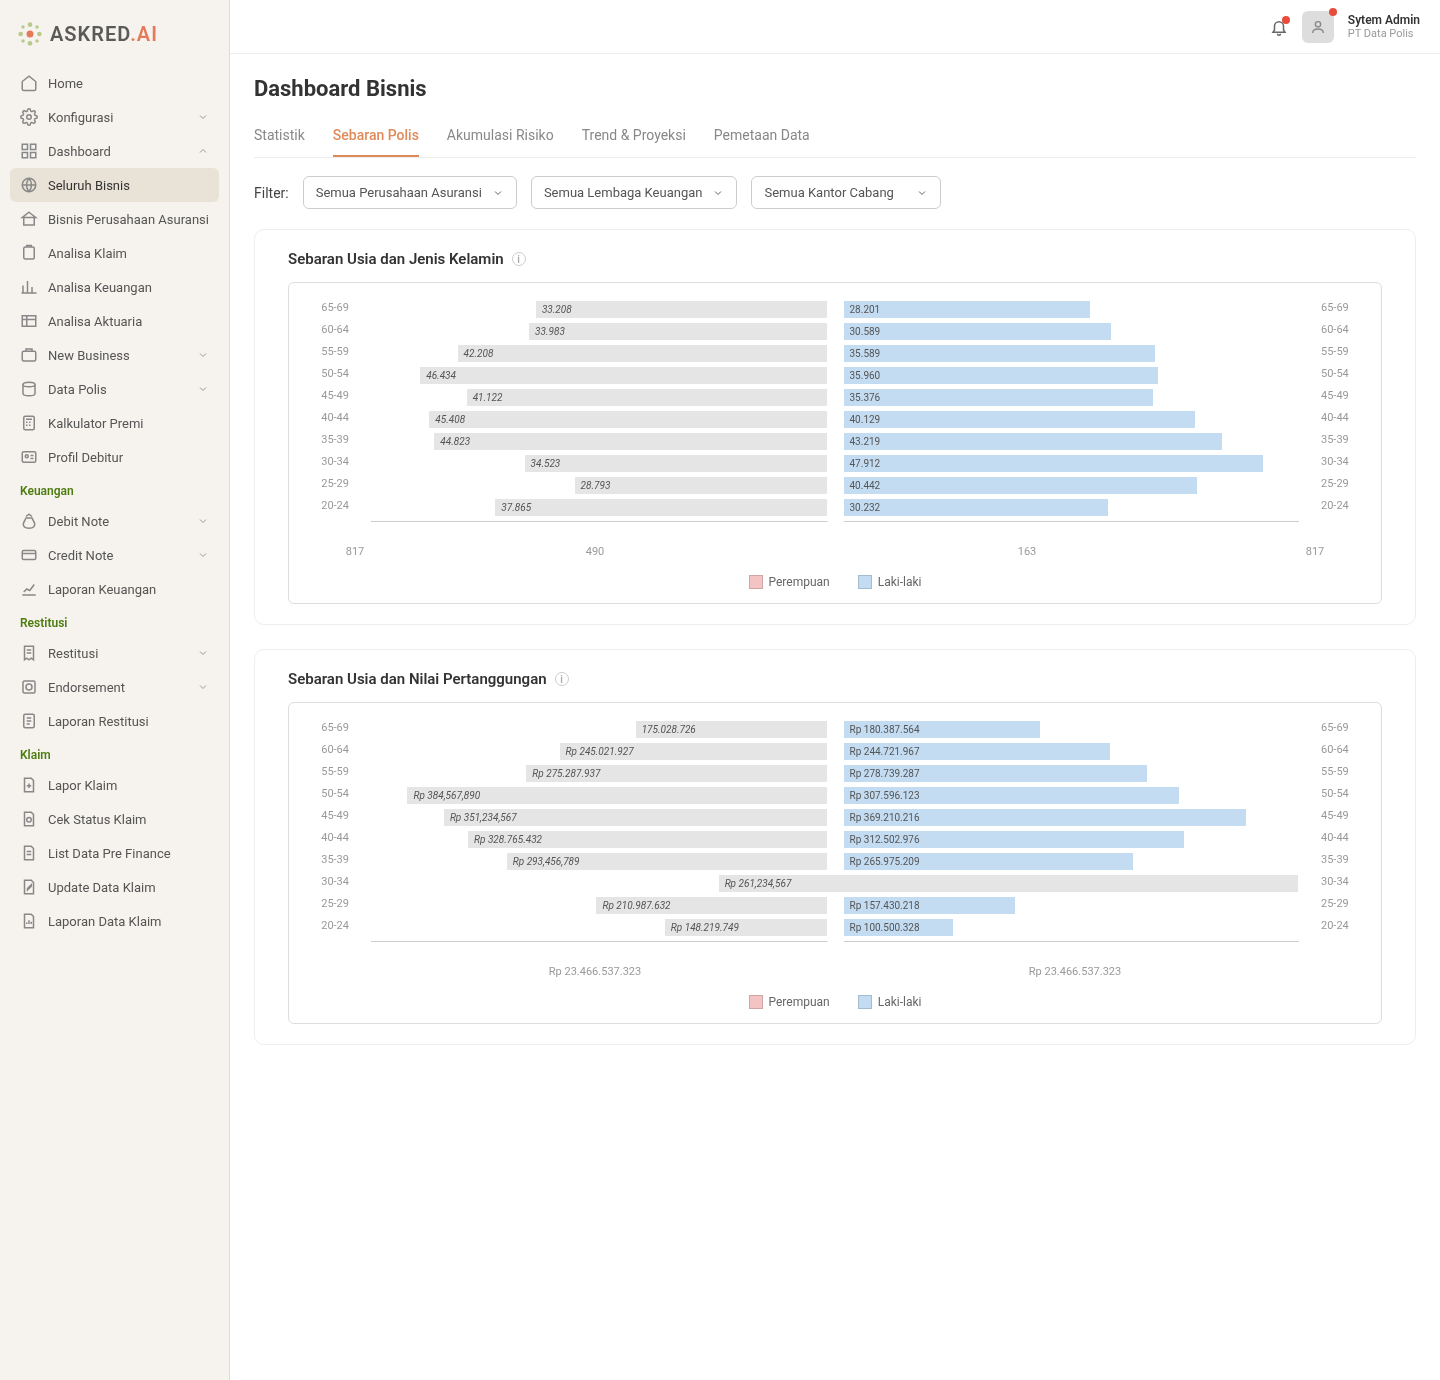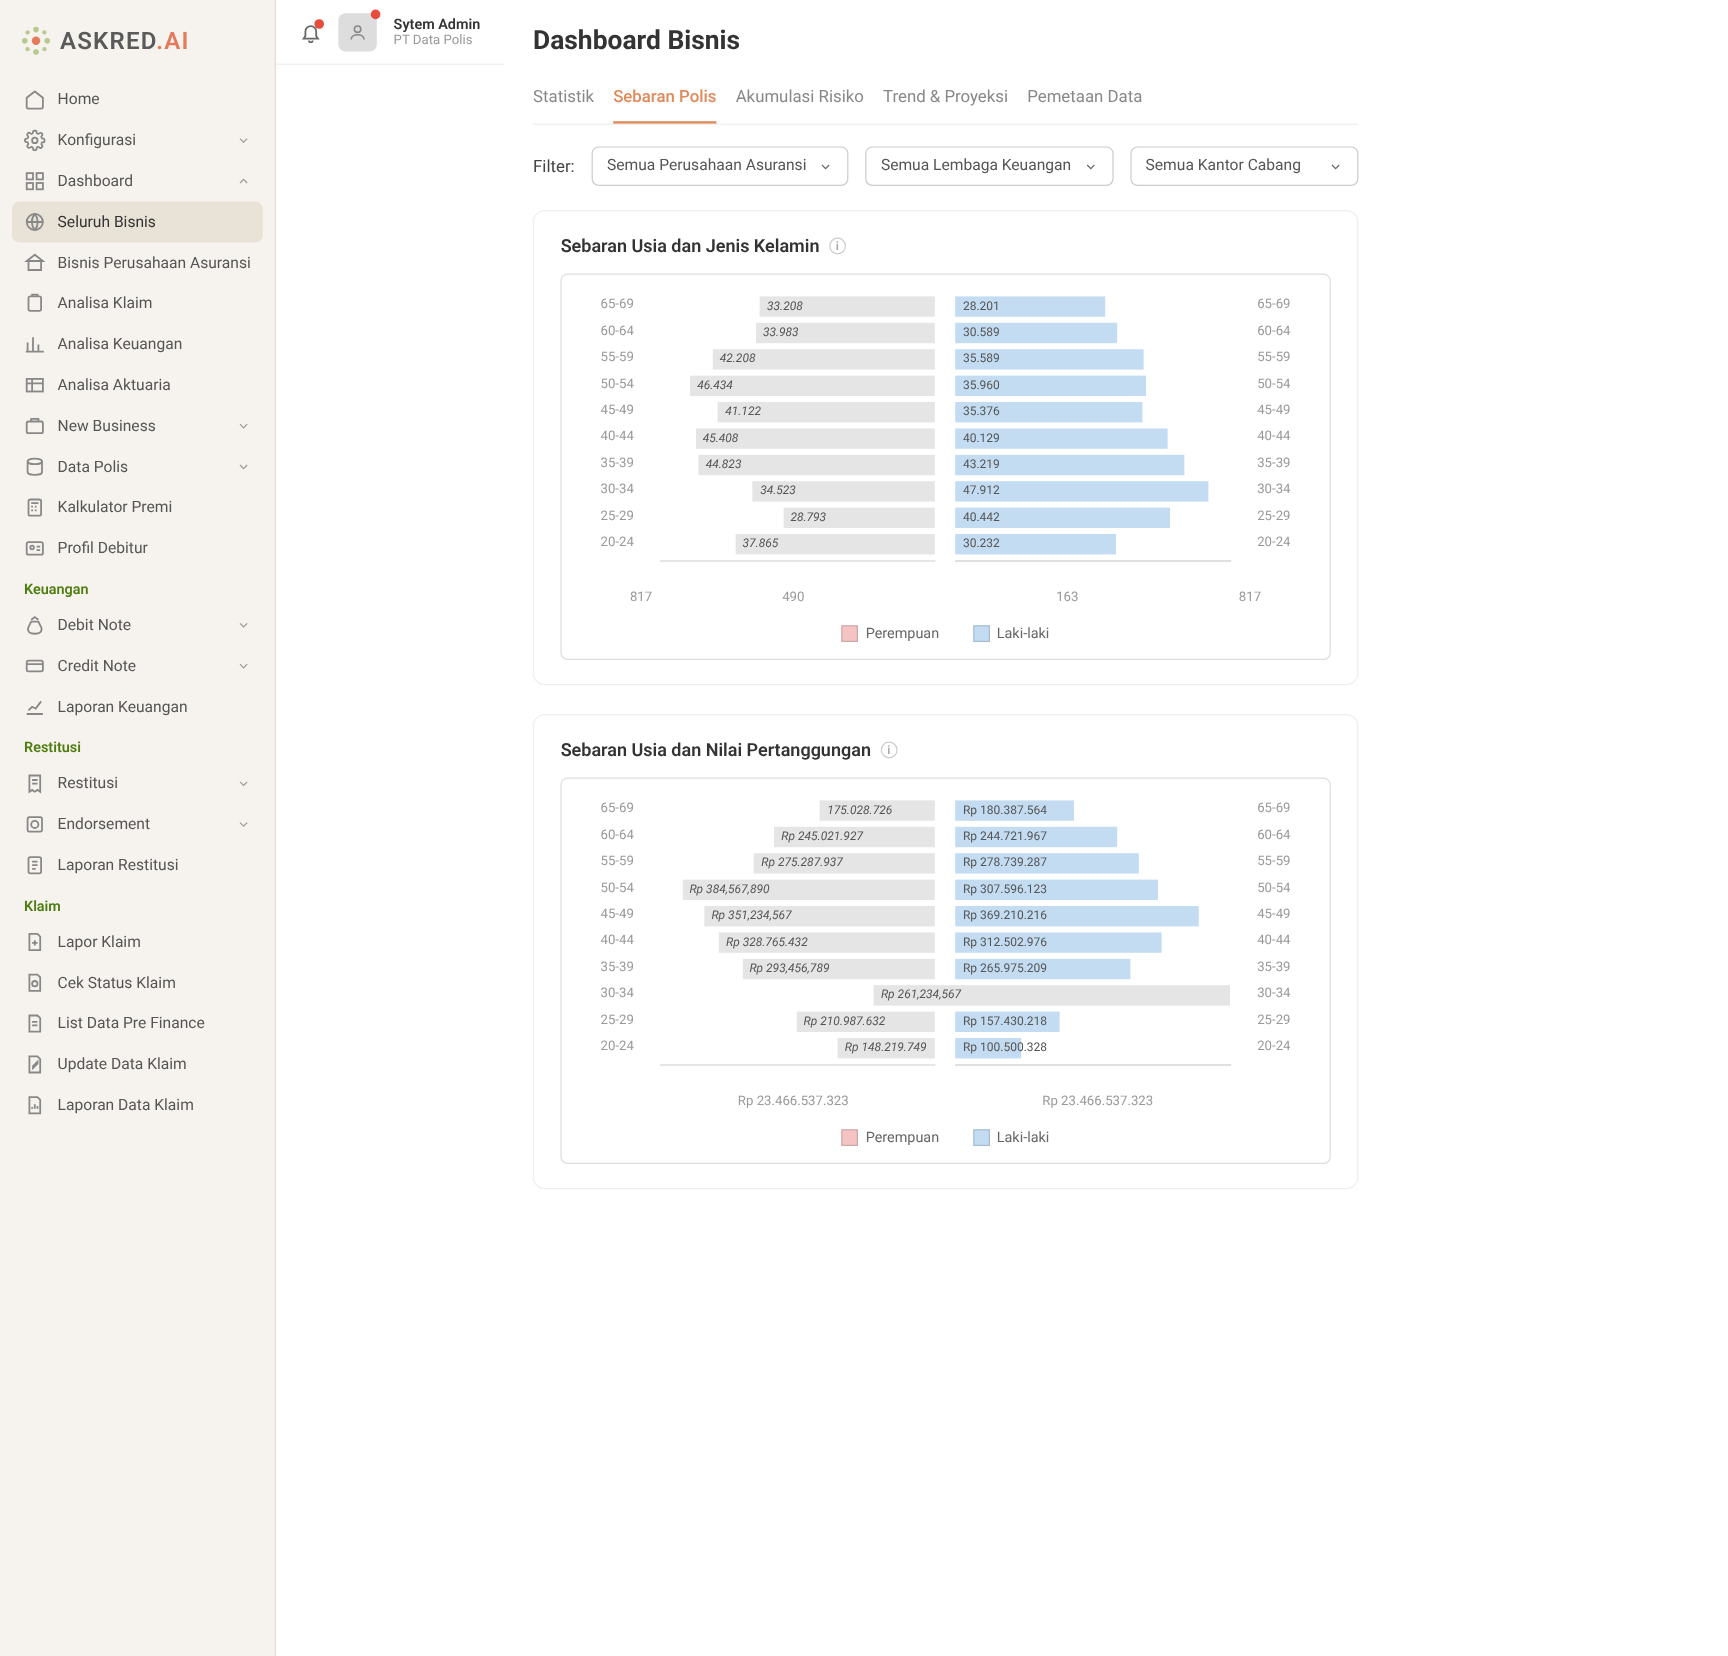--- a/index.html
+++ b/index.html
@@ -10,38 +10,38 @@
 .logo-icon { width: 28px; height: 28px; }
 .logo-text { font-size: 20px; font-weight: 600; letter-spacing: 1px; color: #5a5a5a; }
 .logo-text .ai { color: #e47a5a; }
 .nav-item { display: flex; align-items: center; gap: 10px; padding: 8px 10px; border-radius: 6px; cursor: pointer; color: #555; }
 .nav-icon { width: 18px; height: 18px; flex-shrink: 0; color: #888; }
 .nav-label { flex: 1; font-size: 13px; }
 .nav-chevron { width: 12px; height: 12px; color: #999; }
 .sub-item { }
 .nav-item.active { background: #E9E2D6; color: #333; }
 .section-header { font-size: 12px; font-weight: 600; color: #4d7c0f; padding: 10px 10px 6px; }
-.main { flex: 1; background: #fff; display: flex; flex-direction: row; }
+.main { flex: 1; background: #fff; display: flex; flex-direction: column; }
 .topbar { height: 54px; border-bottom: 1px solid #eee; display: flex; align-items: center; justify-content: flex-end; padding: 0 20px; gap: 14px; }
 .bell-wrap { position: relative; }
 .badge-dot { position: absolute; top: -2px; right: -2px; width: 8px; height: 8px; background: #e74c3c; border-radius: 50%; }
 .avatar { width: 32px; height: 32px; background: #ddd; border-radius: 6px; display: flex; align-items: center; justify-content: center; color: #888; position: relative; }
 .avatar .badge-dot { top: -3px; right: -3px; }
 .user-info { display: flex; flex-direction: column; font-size: 11px; }
 .user-info .name { font-weight: 600; color: #333; font-size: 12px; }
 .user-info .org { color: #999; }
 .content { padding: 22px 24px; }
 .page-title { font-size: 22px; font-weight: 700; margin-bottom: 18px; }
-.tabs { display: flex; gap: 16px; border-bottom: 1px solid #eee; margin-bottom: 18px; }
+.tabs { display: flex; gap: 28px; border-bottom: 1px solid #eee; margin-bottom: 18px; }
 .tab { padding: 8px 0 12px; font-size: 14px; color: #888; cursor: pointer; border-bottom: 2px solid transparent; }
 .tab.active { color: #E08A5A; border-bottom-color: #E08A5A; font-weight: 500; }
 .filter-row { display: flex; align-items: center; gap: 14px; margin-bottom: 20px; }
 .filter-label { font-size: 14px; color: #444; }
 .select { display: flex; align-items: center; justify-content: space-between; gap: 10px; border: 1px solid #ccc; border-radius: 6px; padding: 8px 12px; font-size: 13px; color: #555; min-width: 190px; cursor: pointer; background: #fff; }
-.card { border: 1px solid #eee; border-radius: 10px; padding: 20px 22px; margin-bottom: 24px; background: #fff; }
+.card { border: 1px solid #eee; border-radius: 10px; padding: 20px 33px; margin-bottom: 24px; background: #fff; }
 .card-title { font-size: 15px; font-weight: 600; display: flex; align-items: center; gap: 8px; margin-bottom: 14px; }
 .info-icon { width: 14px; height: 14px; color: #aaa; border: 1px solid #ccc; border-radius: 50%; display: inline-flex; align-items: center; justify-content: center; font-size: 10px; }
 .chart-wrap { border: 1px solid #ddd; border-radius: 6px; padding: 18px 12px 14px; }
 .pyramid-row { display: flex; align-items: flex-start; height: 22px; gap: 16px; }
 .age-label { width: 54px; font-size: 11px; color: #999; text-align: right; padding-right: 6px; }
 .age-label.right { text-align: left; padding-left: 6px; padding-right: 0; }
 .half { flex: 1; display: flex; position: relative; }
 .half.left { justify-content: flex-end; border-right: 1px solid transparent; }
 .half.right { justify-content: flex-start; }
 .bar { height: 17px; display: flex; align-items: center; font-size: 10px; color: #555; padding: 0 6px; }

